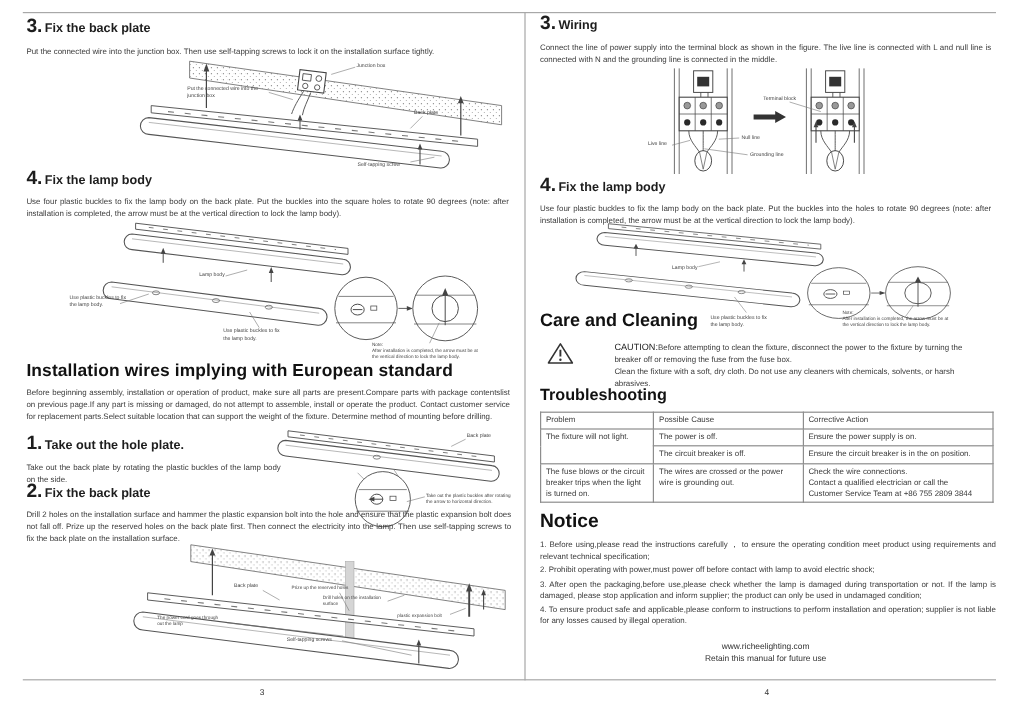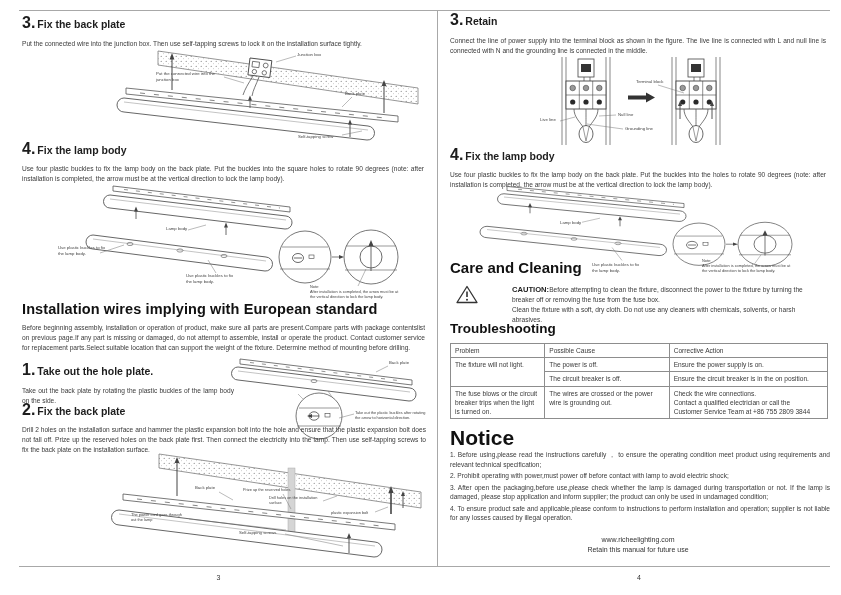--- a/index.html
+++ b/index.html
@@ -16,21 +16,21 @@
   .mid-title{font-size:14px;font-weight:bold;color:#111}
   .fig{position:absolute}
   .fig svg{position:absolute;left:0;top:0;display:block}
   .fig-label{position:absolute;font-size:4.3px;line-height:1.3;color:#444}
   .fig-label.tiny{font-size:3.9px}
   .pre{white-space:pre-line}
   .page-num{position:absolute;top:574px;font-size:7px;color:#333;text-align:center}
   .ts-table{border-collapse:collapse;width:100%;background:#fff}
   .ts-table th,.ts-table td{border:1px solid #8d8d8d;font-size:6.6px;line-height:1.4;padding:2px 4px;vertical-align:top;text-align:left;font-weight:normal;color:#3a3a3a}
   .caution-text{font-size:6.6px;line-height:1.5;color:#3a3a3a}
-  .caution-word{font-weight:bold;font-size:7.6px;color:#1d1d1d}
+  .caution-word{font-weight:normal;font-size:7.6px;color:#1d1d1d}
   .notice-item{font-size:6.6px;line-height:1.45;color:#3a3a3a;margin-bottom:2px;text-align:justify}
   .footer-line{position:absolute;left:450px;width:376px;text-align:center;font-size:7px;color:#333}
 </style>
 </head>
 <body>
 
 <div>
   <div class="rule" style="top:10px"></div>
   <div class="rule" style="top:566px"></div>
   <div class="divider"></div>
@@ -206,21 +206,21 @@
       <div class="fig-label" style="left:146px;top:78px;width:48px">Self-tapping screws</div>
     </div>
 
     <div class="page-num" style="left:0;width:437px">3</div>
   </div>
 
   <div>
 
     <div class="abs sec-head" style="left:450px;top:12px">
       <span class="sec-num">3.</span>
-      <span class="sec-title">Retain</span>
+      <span class="sec-title">Wiring</span>
     </div>
     <div class="abs body-text" style="left:450px;top:36px;width:376px">Connect the line of power supply into the terminal block as shown in the figure. The live line is connected with L and null line is connected with N and the grounding line is connected in the middle.</div>
 
     <div class="fig" style="left:540px;top:55px;width:250px;height:92px">
       <svg viewBox="0 0 250 92" width="250" height="92">
         <g>
           <line x1="22" y1="2" x2="22" y2="90" stroke="#555" stroke-width="0.7"></line>
           <line x1="26" y1="2" x2="26" y2="90" stroke="#555" stroke-width="0.7"></line>
           <line x1="66" y1="2" x2="66" y2="90" stroke="#555" stroke-width="0.7"></line>
           <line x1="70" y1="2" x2="70" y2="90" stroke="#555" stroke-width="0.7"></line>
@@ -371,21 +371,21 @@
             <td>The fuse blows or the circuit breaker trips when the light is turned on.</td>
             <td>The wires are crossed or the power wire is grounding out.</td>
             <td class="pre">Check the wire connections.
 Contact a qualified electrician or call the
 Customer Service Team at +86 755 2809 3844</td>
           </tr>
         </tbody>
       </table>
     </div>
 
-    <div class="abs mid-title" style="left:450px;top:426px;font-size:21px">Notice</div>
+    <div class="abs mid-title" style="left:450px;top:426px;font-size:16px">Notice</div>
     <div class="abs" style="left:450px;top:450px;width:380px">
       <div class="notice-item">1. Before using,please read the instructions carefully ， to ensure the operating condition meet product using requirements and relevant technical specification;</div>
       <div class="notice-item">2. Prohibit operating with power,must power off before contact with lamp to avoid electric shock;</div>
       <div class="notice-item">3. After open the packaging,before use,please check whether the lamp is damaged during transportation or not. If the lamp is damaged, please stop application and inform supplier; the product can only be used in undamaged condition;</div>
       <div class="notice-item">4. To ensure product safe and applicable,please conform to instructions to perform installation and operation; supplier is not liable for any losses caused by illegal operation.</div>
     </div>
 
     <div class="footer-line" style="top:536px">www.richeelighting.com</div>
     <div class="footer-line" style="top:546px">Retain this manual for future use</div>
 

